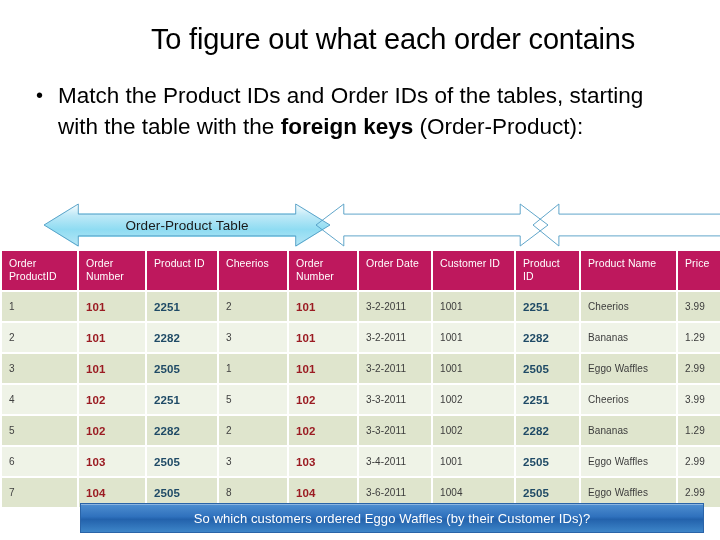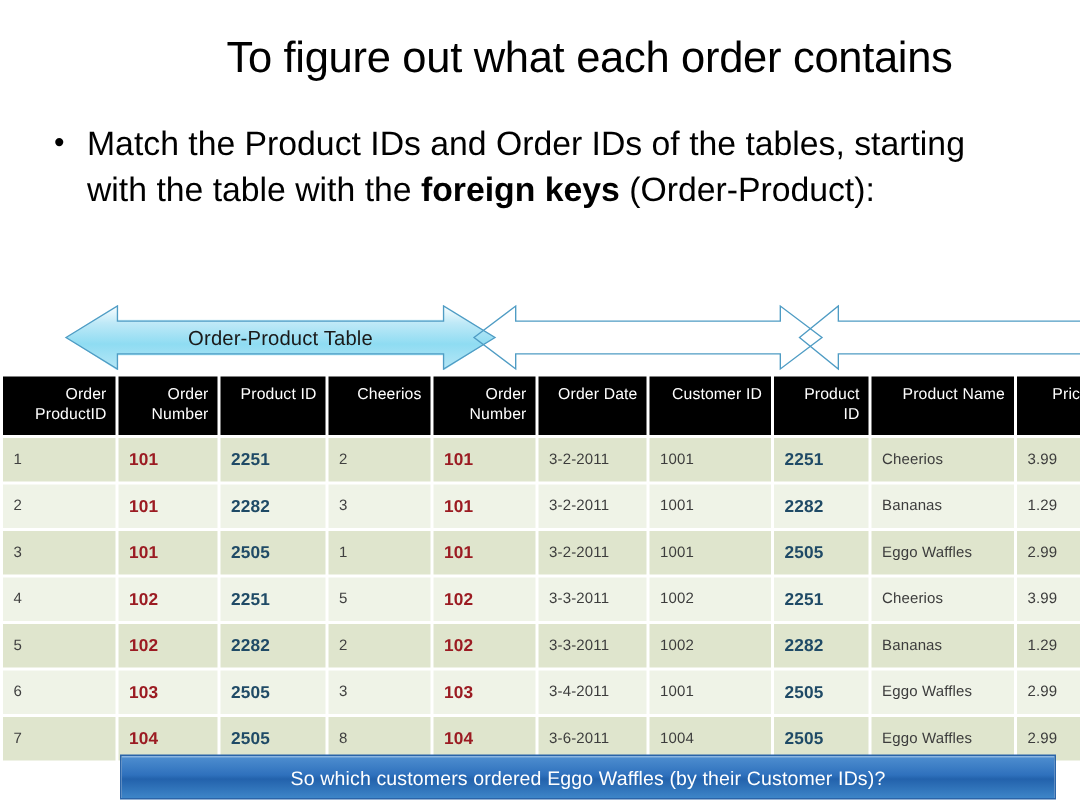--- a/index.html
+++ b/index.html
@@ -100,25 +100,25 @@
   .data-table {
     position: absolute;
     left: 0;
     top: 249px;
     width: 720px;
     border-collapse: separate;
     border-spacing: 2px 2px;
     table-layout: fixed;
   }
   .data-table th {
-    background: #000000;
+    background: #be185d;
     color: #ffffff;
     font-size: 10.5px;
     font-weight: 400;
-    text-align: right;
+    text-align: left;
     vertical-align: top;
     padding: 6px 6px 7px 7px;
     height: 26px;
     line-height: 12.5px;
     letter-spacing: 0.1px;
   }
   .data-table td {
     font-size: 10.5px;
     padding: 8px 6px 8px 7px;
     height: 13px;

